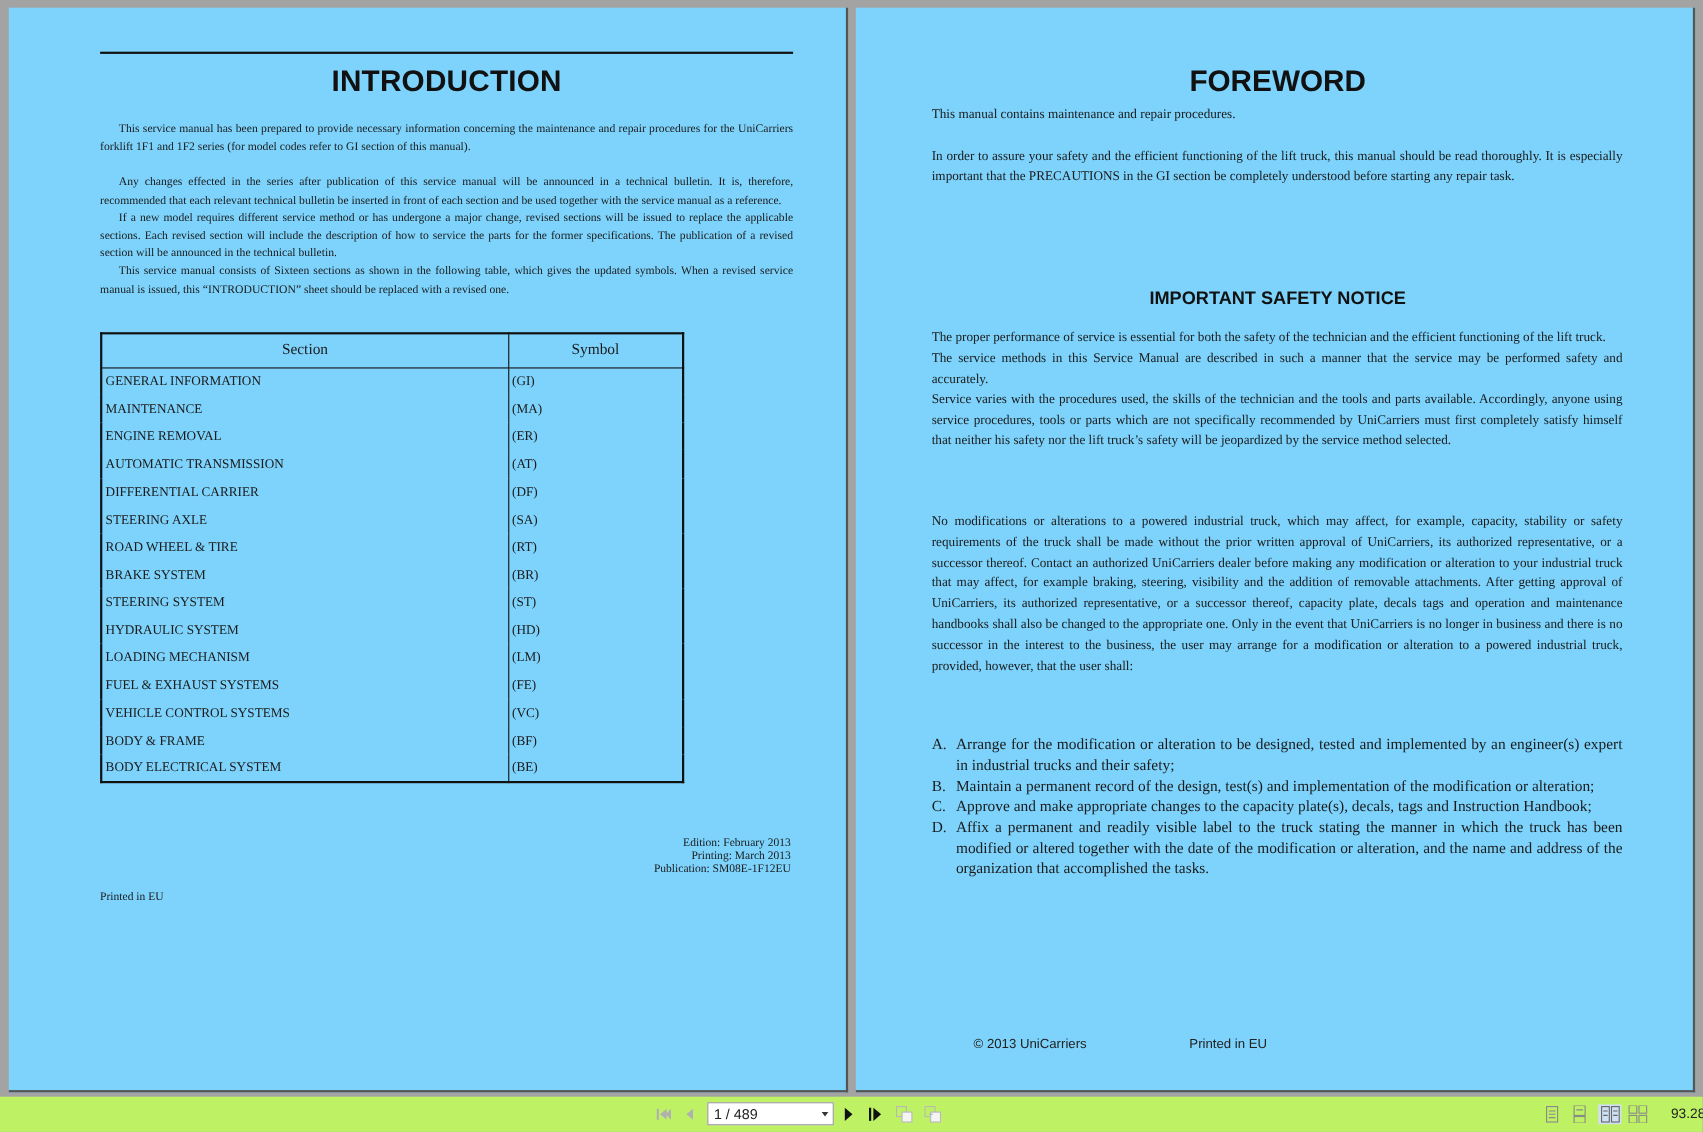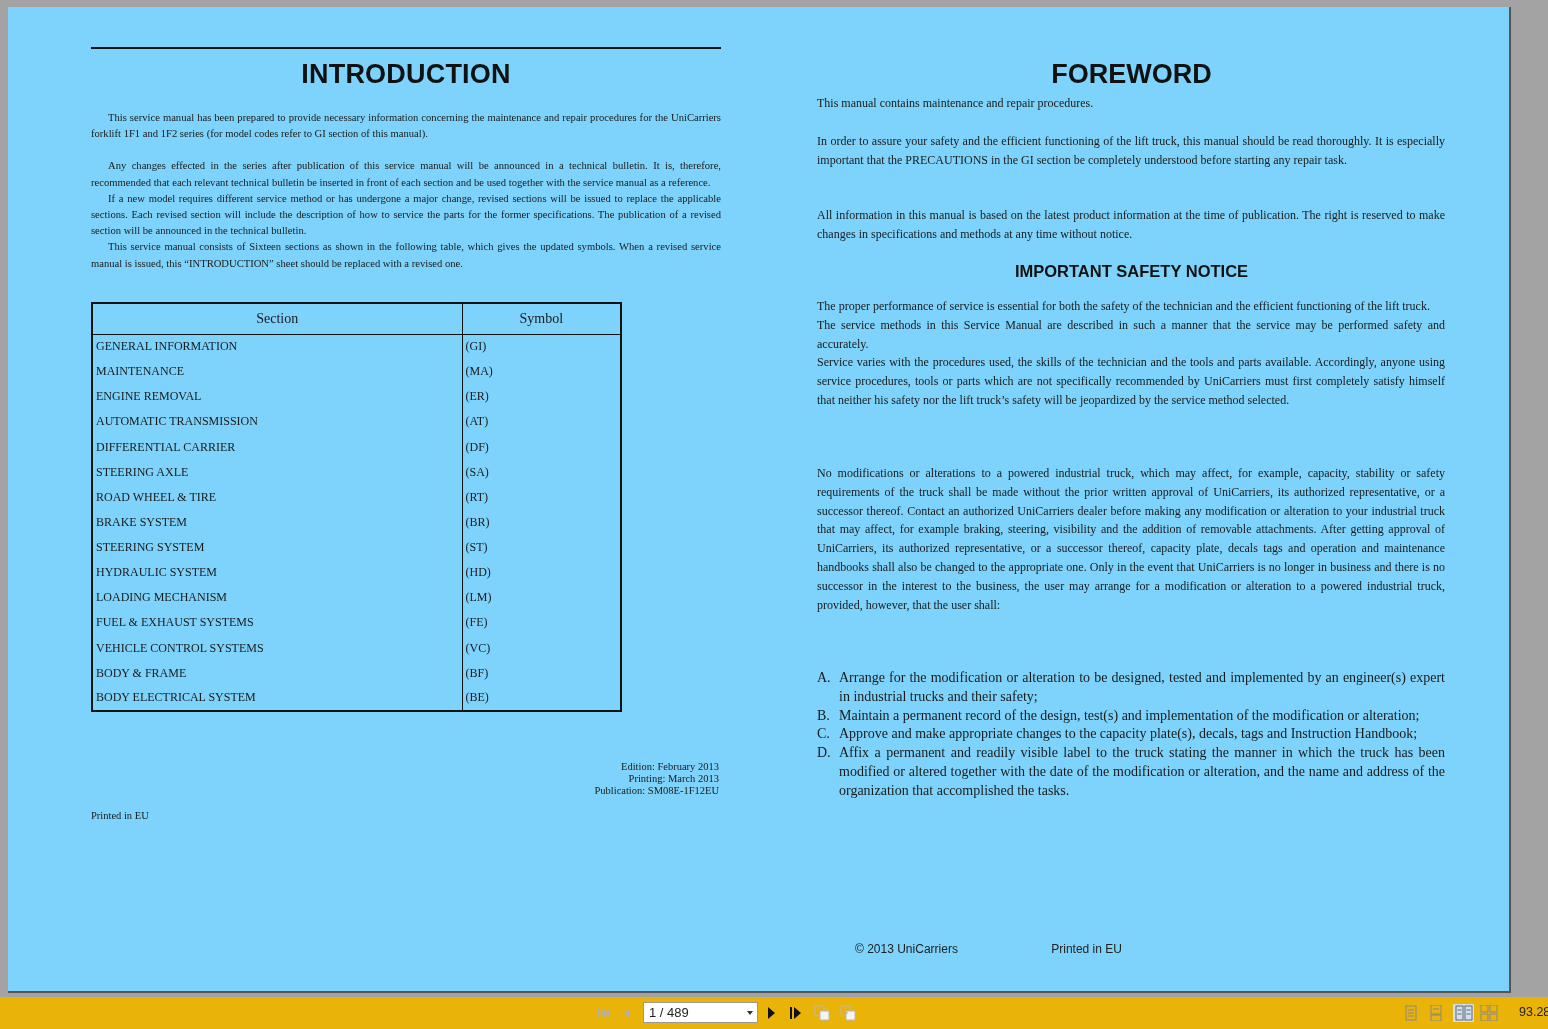--- a/index.html
+++ b/index.html
@@ -1,21 +1,21 @@
 <!DOCTYPE html>
 <html><head>
 <meta charset="utf-8">
 <style>
   * { box-sizing: border-box; margin: 0; padding: 0; }
   html, body { width: 1548px; height: 1029px; overflow: hidden; background: #a3a3a3; }
   body { position: relative; font-family: "Liberation Serif", serif; color: #1a1a1a; }
 
   .page { position: absolute; background: #7dd3fc; border-right: 2px solid #555; border-bottom: 2px solid #555; }
   #page-left { left: 8px; top: 7px; width: 763px; height: 986px; }
-  #page-right { left: 748px; top: 7px; width: 763px; height: 986px; }
+  #page-right { left: 778px; top: 7px; width: 763px; height: 986px; }
 
   
   .top-rule { position: absolute; left: 83px; top: 40px; width: 630px; height: 2px; background: #111; }
   .intro-title { position: absolute; left: 83px; width: 630px; top: 52px; text-align: center;
     font-family: "Liberation Sans", sans-serif; font-weight: bold; font-size: 27px; color: #111; letter-spacing: 0.2px; }
   .intro-body { position: absolute; left: 83px; top: 103px; width: 630px; font-size: 10.6px; line-height: 16.2px; text-align: justify; }
   .intro-body p { text-indent: 17px; }
   .intro-body p.gap { margin-top: 16px; }
 
   .sec-table { position: absolute; left: 83px; top: 295px; width: 531px; height: 410px; border: 2px solid #111; border-collapse: collapse; }
@@ -40,21 +40,21 @@
   #fw-mod { top: 457px; }
   .fw-list { position: absolute; left: 69px; top: 662px; width: 628px; font-size: 14px; line-height: 18.8px; list-style: none; }
   .fw-list li { display: flex; text-align: justify; }
   .fw-list .lbl { width: 22px; flex: none; }
   .fw-list .txt { flex: 1; }
   .fw-footer { position: absolute; top: 935px; left: 63px; font-family: "Liberation Sans", sans-serif; font-size: 12px; color: #222; }
   .fw-footer span { display: inline-block; margin-left: 44px; }
   .fw-footer .copy { margin-right: 46px; }
 
   
-  .toolbar { position: absolute; left: 0; top: 997px; width: 1548px; height: 32px; background: #eab308; font-family: "Liberation Sans", sans-serif; }
+  .toolbar { position: absolute; left: 0; top: 997px; width: 1548px; height: 32px; background: #bef264; font-family: "Liberation Sans", sans-serif; }
   .tb-btn { position: absolute; top: 7px; width: 18px; height: 18px; display: flex; align-items: center; justify-content: center; cursor: pointer; }
   .page-box { position: absolute; left: 643px; top: 5px; width: 115px; height: 21px; background: #fff; border: 1px solid #999;
     font-size: 13px; line-height: 19px; padding-left: 5px; color: #222; }
   .page-box .caret { position: absolute; right: 4px; top: 8px; width: 0; height: 0; border-left: 3px solid transparent; border-right: 3px solid transparent; border-top: 4px solid #333; }
   .zoom-val { position: absolute; left: 1519px; top: 8px; font-size: 12.5px; color: #222; white-space: nowrap; }
   .view-active { background: #cfe0f5; }
 </style>
 </head>
 <body>
 
@@ -144,21 +144,20 @@
     <div>Printing: March 2013</div>
     <div>Publication: SM08E-1F12EU</div>
   </div>
   <div class="printed-left">Printed in EU</div>
 </div>
 
 <div class="page" id="page-right">
   <div class="fw-title">FOREWORD</div>
   <div class="fw-body" id="fw-p1">This manual contains maintenance and repair procedures.</div>
   <div class="fw-body" id="fw-p2">In order to assure your safety and the efficient functioning of the lift truck, this manual should be read thoroughly. It is especially important that the PRECAUTIONS in the GI section be completely understood before starting any repair task.</div>
-  <div class="fw-body" id="fw-p3">All information in this manual is based on the latest product information at the time of publication. The right is reserved to make changes in specifications and methods at any time without notice.</div>
   <div class="safety-title">IMPORTANT SAFETY NOTICE</div>
   <div class="fw-body" id="fw-safety">
     <p>The proper performance of service is essential for both the safety of the technician and the efficient functioning of the lift truck.</p>
     <p>The service methods in this Service Manual are described in such a manner that the service may be performed safety and accurately.</p>
     <p>Service varies with the procedures used, the skills of the technician and the tools and parts available. Accordingly, anyone using service procedures, tools or parts which are not specifically recommended by UniCarriers must first completely satisfy himself that neither his safety nor the lift truck’s safety will be jeopardized by the service method selected.</p>
   </div>
   <div class="fw-body" id="fw-mod">No modifications or alterations to a powered industrial truck, which may affect, for example, capacity, stability or safety requirements of the truck shall be made without the prior written approval of UniCarriers, its authorized representative, or a successor thereof. Contact an authorized UniCarriers dealer before making any modification or alteration to your industrial truck that may affect, for example braking, steering, visibility and the addition of removable attachments. After getting approval of UniCarriers, its authorized representative, or a successor thereof, capacity plate, decals tags and operation and maintenance handbooks shall also be changed to the appropriate one. Only in the event that UniCarriers is no longer in business and there is no successor in the interest to the business, the user may arrange for a modification or alteration to a powered industrial truck, provided, however, that the user shall:</div>
   <ul class="fw-list">
     <li>
         <span class="lbl">A.</span>

